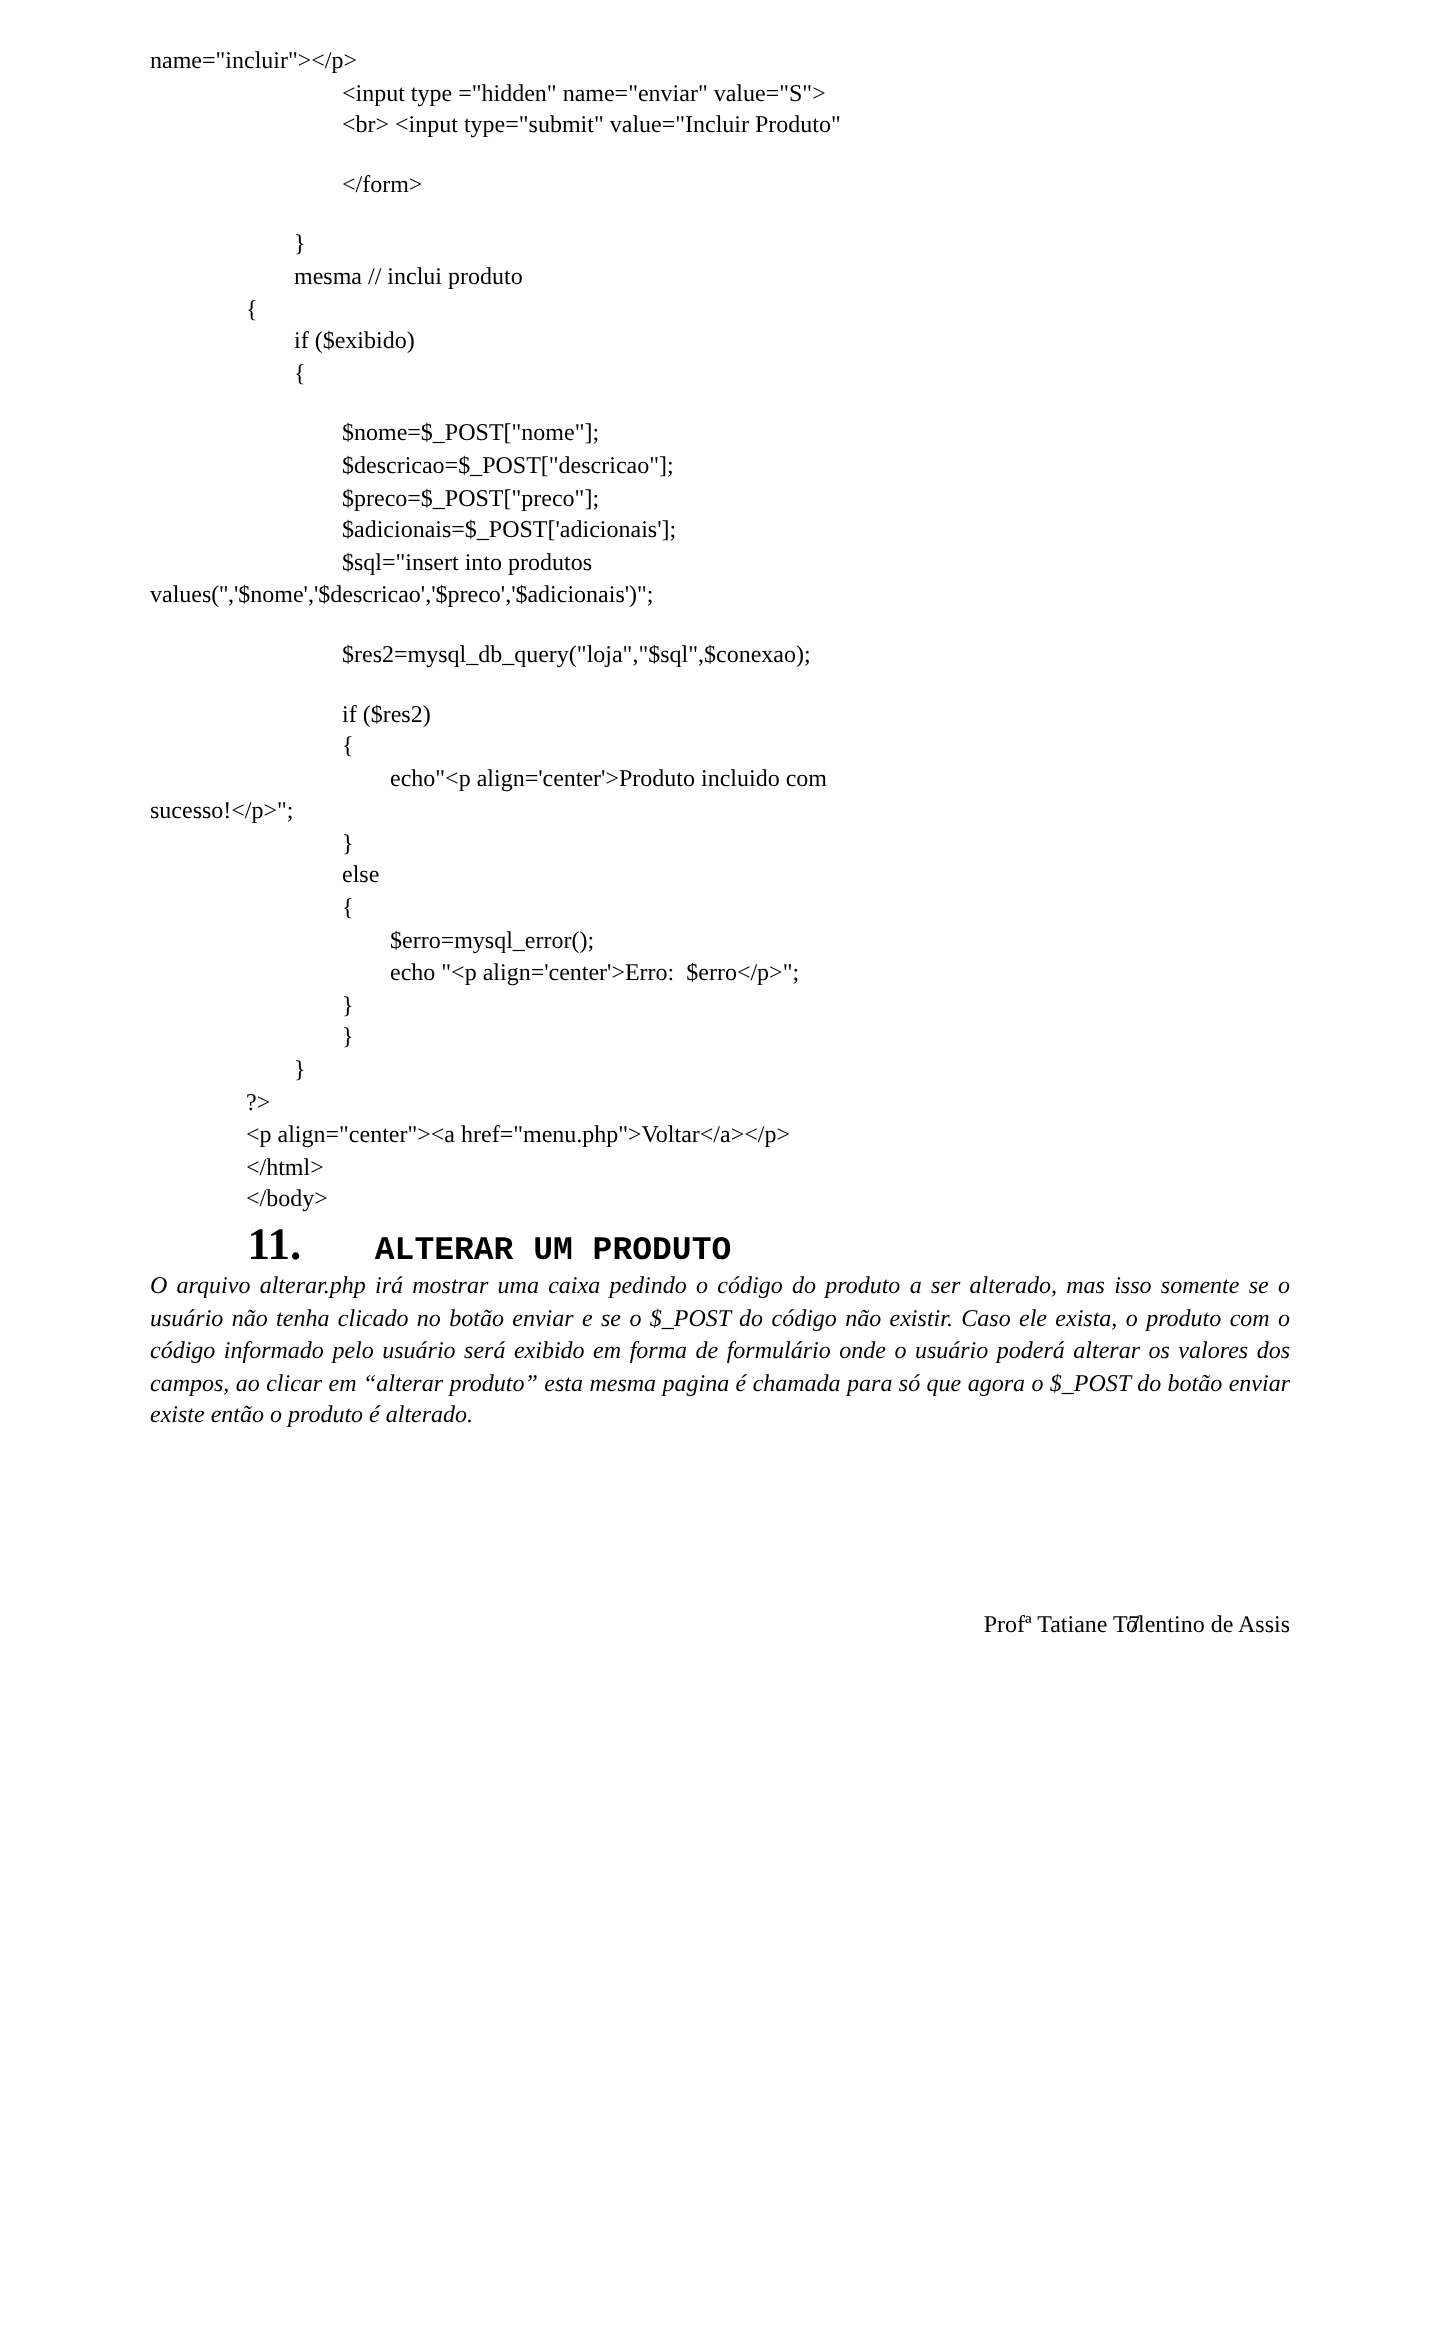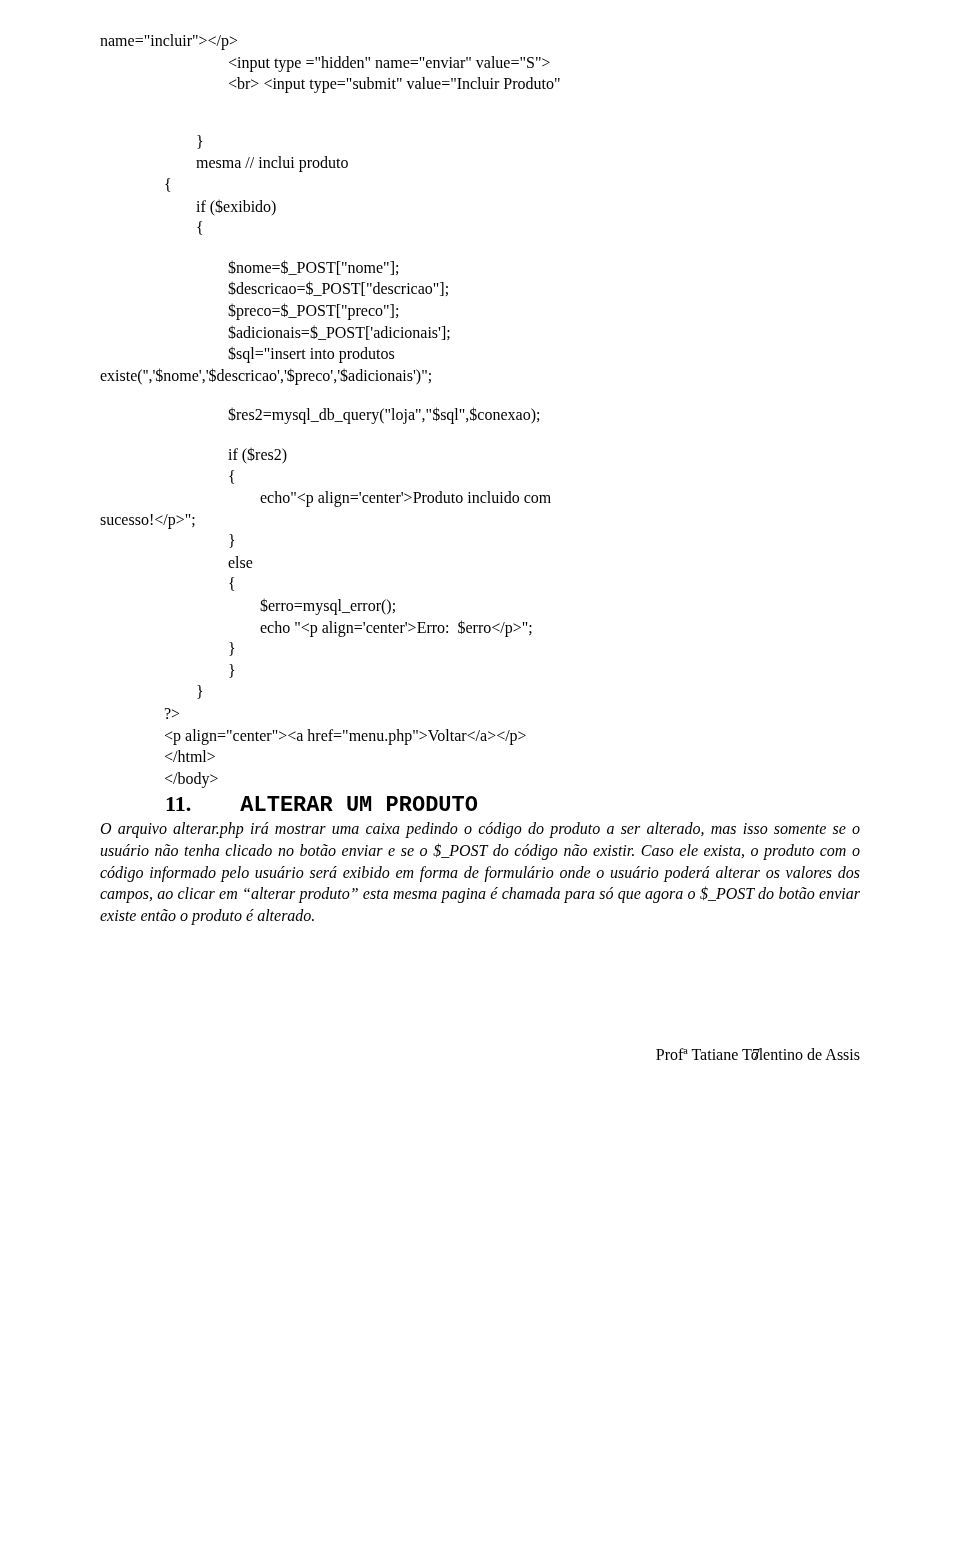--- a/index.html
+++ b/index.html
@@ -25,21 +25,21 @@
     font-family: "Times New Roman", Times, serif;
     line-height: 1.35;
   }
   .justify {
     text-align: justify;
     line-height: 1.35;
     font-style: italic;
   }
   .section-num {
     font-weight: bold;
-    font-size: 22px;
+    font-size: 30px;
     display: inline;
   }
   .section-title {
     font-weight: bold;
     font-size: 22px;
     display: inline;
     margin-left: 45px;
     font-family: Liberation Mono, monospace;
   }
   .footer {
@@ -60,33 +60,34 @@
 <body>
 
 <div class="page">
 
 
   <div>
     <div class="line"><span>name="incluir"&gt;&lt;/p&gt;</span></div>
     <div class="line">                                <span>&lt;input type ="hidden" name="enviar" value="S"&gt;</span></div>
     <div class="line">                                <span>&lt;br&gt; &lt;input type="submit" value="Incluir Produto"</span></div>
     <div style="height:18px"></div>
+    <div class="line">                                <span>&lt;/form&gt;</span></div>
     <div style="height:18px"></div>
     <div class="line">                        <span>}</span></div>
     <div class="line">                        <span>mesma // inclui produto</span></div>
     <div class="line">                <span>{</span></div>
     <div class="line">                        <span>if ($exibido)</span></div>
     <div class="line">                        <span>{</span></div>
     <div style="height:18px"></div>
     <div class="line">                                <span>$nome=$_POST["nome"];</span></div>
     <div class="line">                                <span>$descricao=$_POST["descricao"];</span></div>
     <div class="line">                                <span>$preco=$_POST["preco"];</span></div>
     <div class="line">                                <span>$adicionais=$_POST['adicionais'];</span></div>
     <div class="line">                                <span>$sql="insert into produtos</span></div>
-    <div class="line"><span>existe('','$nome','$descricao','$preco','$adicionais')";</span></div>
+    <div class="line"><span>values('','$nome','$descricao','$preco','$adicionais')";</span></div>
     <div style="height:18px"></div>
     <div class="line">                                <span>$res2=mysql_db_query("loja","$sql",$conexao);</span></div>
     <div style="height:18px"></div>
     <div class="line">                                <span>if ($res2)</span></div>
     <div class="line">                                <span>{</span></div>
     <div class="line">                                        <span>echo"&lt;p align='center'&gt;Produto incluido com</span></div>
     <div class="line"><span>sucesso!&lt;/p&gt;";</span></div>
     <div class="line">                                <span>}</span></div>
     <div class="line">                                <span>else</span></div>
     <div class="line">                                <span>{</span></div>

